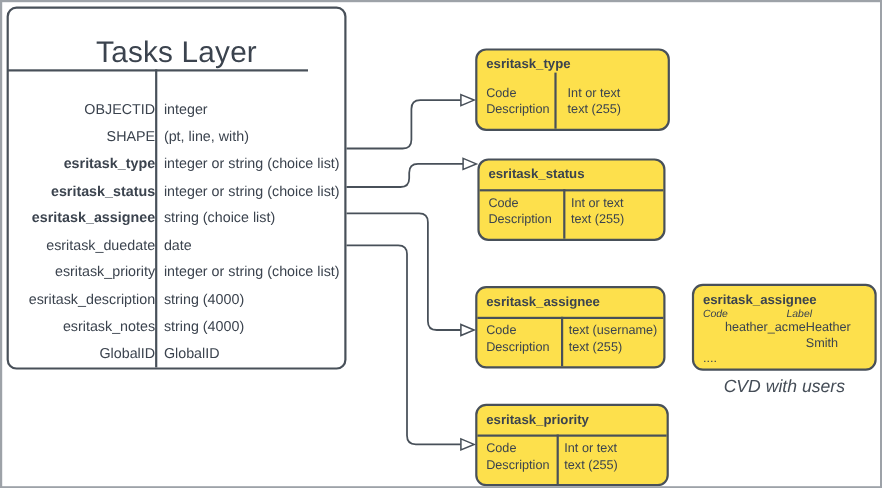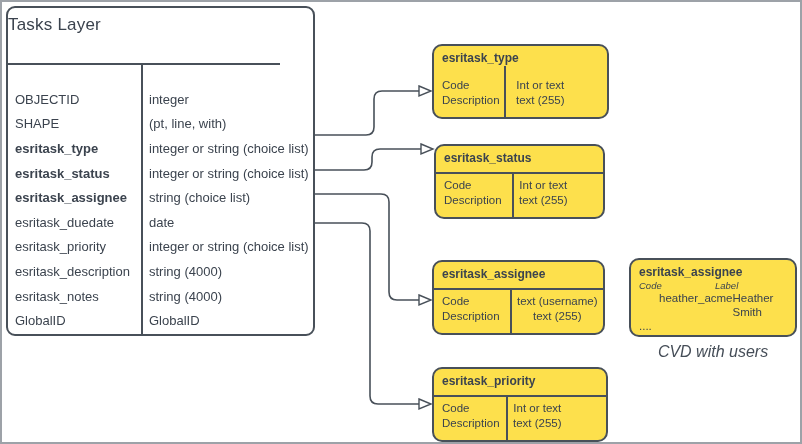--- a/index.html
+++ b/index.html
@@ -16,54 +16,54 @@
 
   
   .tasks-box {
     position: absolute; left: 4px; top: 4px;
     width: 309px; height: 330px;
     background: #fff;
     border: 2px solid #485059;
     border-radius: 9px;
   }
   .tasks-title {
-    position: absolute; top: 7px; left: 0; right: 0;
-    text-align: left; font-size: 17px; letter-spacing: .2px;
+    position: absolute; top: 24px; left: 0; right: 0;
+    text-align: center; font-size: 27px; letter-spacing: .2px;
   }
   .tasks-hdiv {
     position: absolute; left: -1px; top: 55px;
     width: 273px; border-top: 2px solid #485059;
   }
   .tasks-vdiv {
     position: absolute; left: 133px; top: 55px; bottom: 0;
     border-left: 2px solid #485059;
   }
   .tasks-rows { position: absolute; left: 0; right: 0; top: 79px; }
   .trow { display: flex; height: 24.6px; align-items: center; font-size: 13px; }
-  .trow .fname { width: 133px; padding-left: 7px; white-space: nowrap; }
+  .trow .fname { width: 133px; padding-left: 7px; white-space: nowrap; text-align: right; }
   .trow .ftype { flex: 1; padding-left: 8px; white-space: nowrap; }
   .trow.bold .fname { font-weight: bold; }
 
   
   .dom {
     position: absolute;
     background: #fde04c;
     border: 2px solid #485059;
     border-radius: 10px;
   }
   .dom .hdr {
     padding: 5px 8px 0 8px;
     font-weight: bold; font-size: 12px; white-space: nowrap;
   }
   .dom .hline { position: absolute; left: 0; right: 0; top: 26px; border-top: 2px solid #485059; }
   .dom .vline { position: absolute; top: 26px; bottom: 0; border-left: 2px solid #485059; }
   .dom.nohline .vline { top: 20px; }
   .dom .body { position: absolute; left: 0; right: 0; top: 32px; display: flex; font-size: 11.5px; line-height: 15px; }
   .dom .colL { padding-left: 8px; white-space: nowrap; }
-  .dom .colR { padding-left: 7px; white-space: nowrap; text-align: center; }
+  .dom .colR { padding-left: 7px; white-space: nowrap; }
 
   
   .cvd {
     position: absolute; left: 627px; top: 256px; width: 168px; height: 79px;
     background: #fde04c; border: 2px solid #485059; border-radius: 10px;
     padding: 5px 8px 0 8px;
   }
   .cvd .hdr { font-weight: bold; font-size: 12px; white-space: nowrap; }
   .cvd .cols { display: flex; font-size: 9.5px; font-style: italic; line-height: 11px; margin-top: 1px; }
   .cvd .cols span:first-child { width: 76px; }

